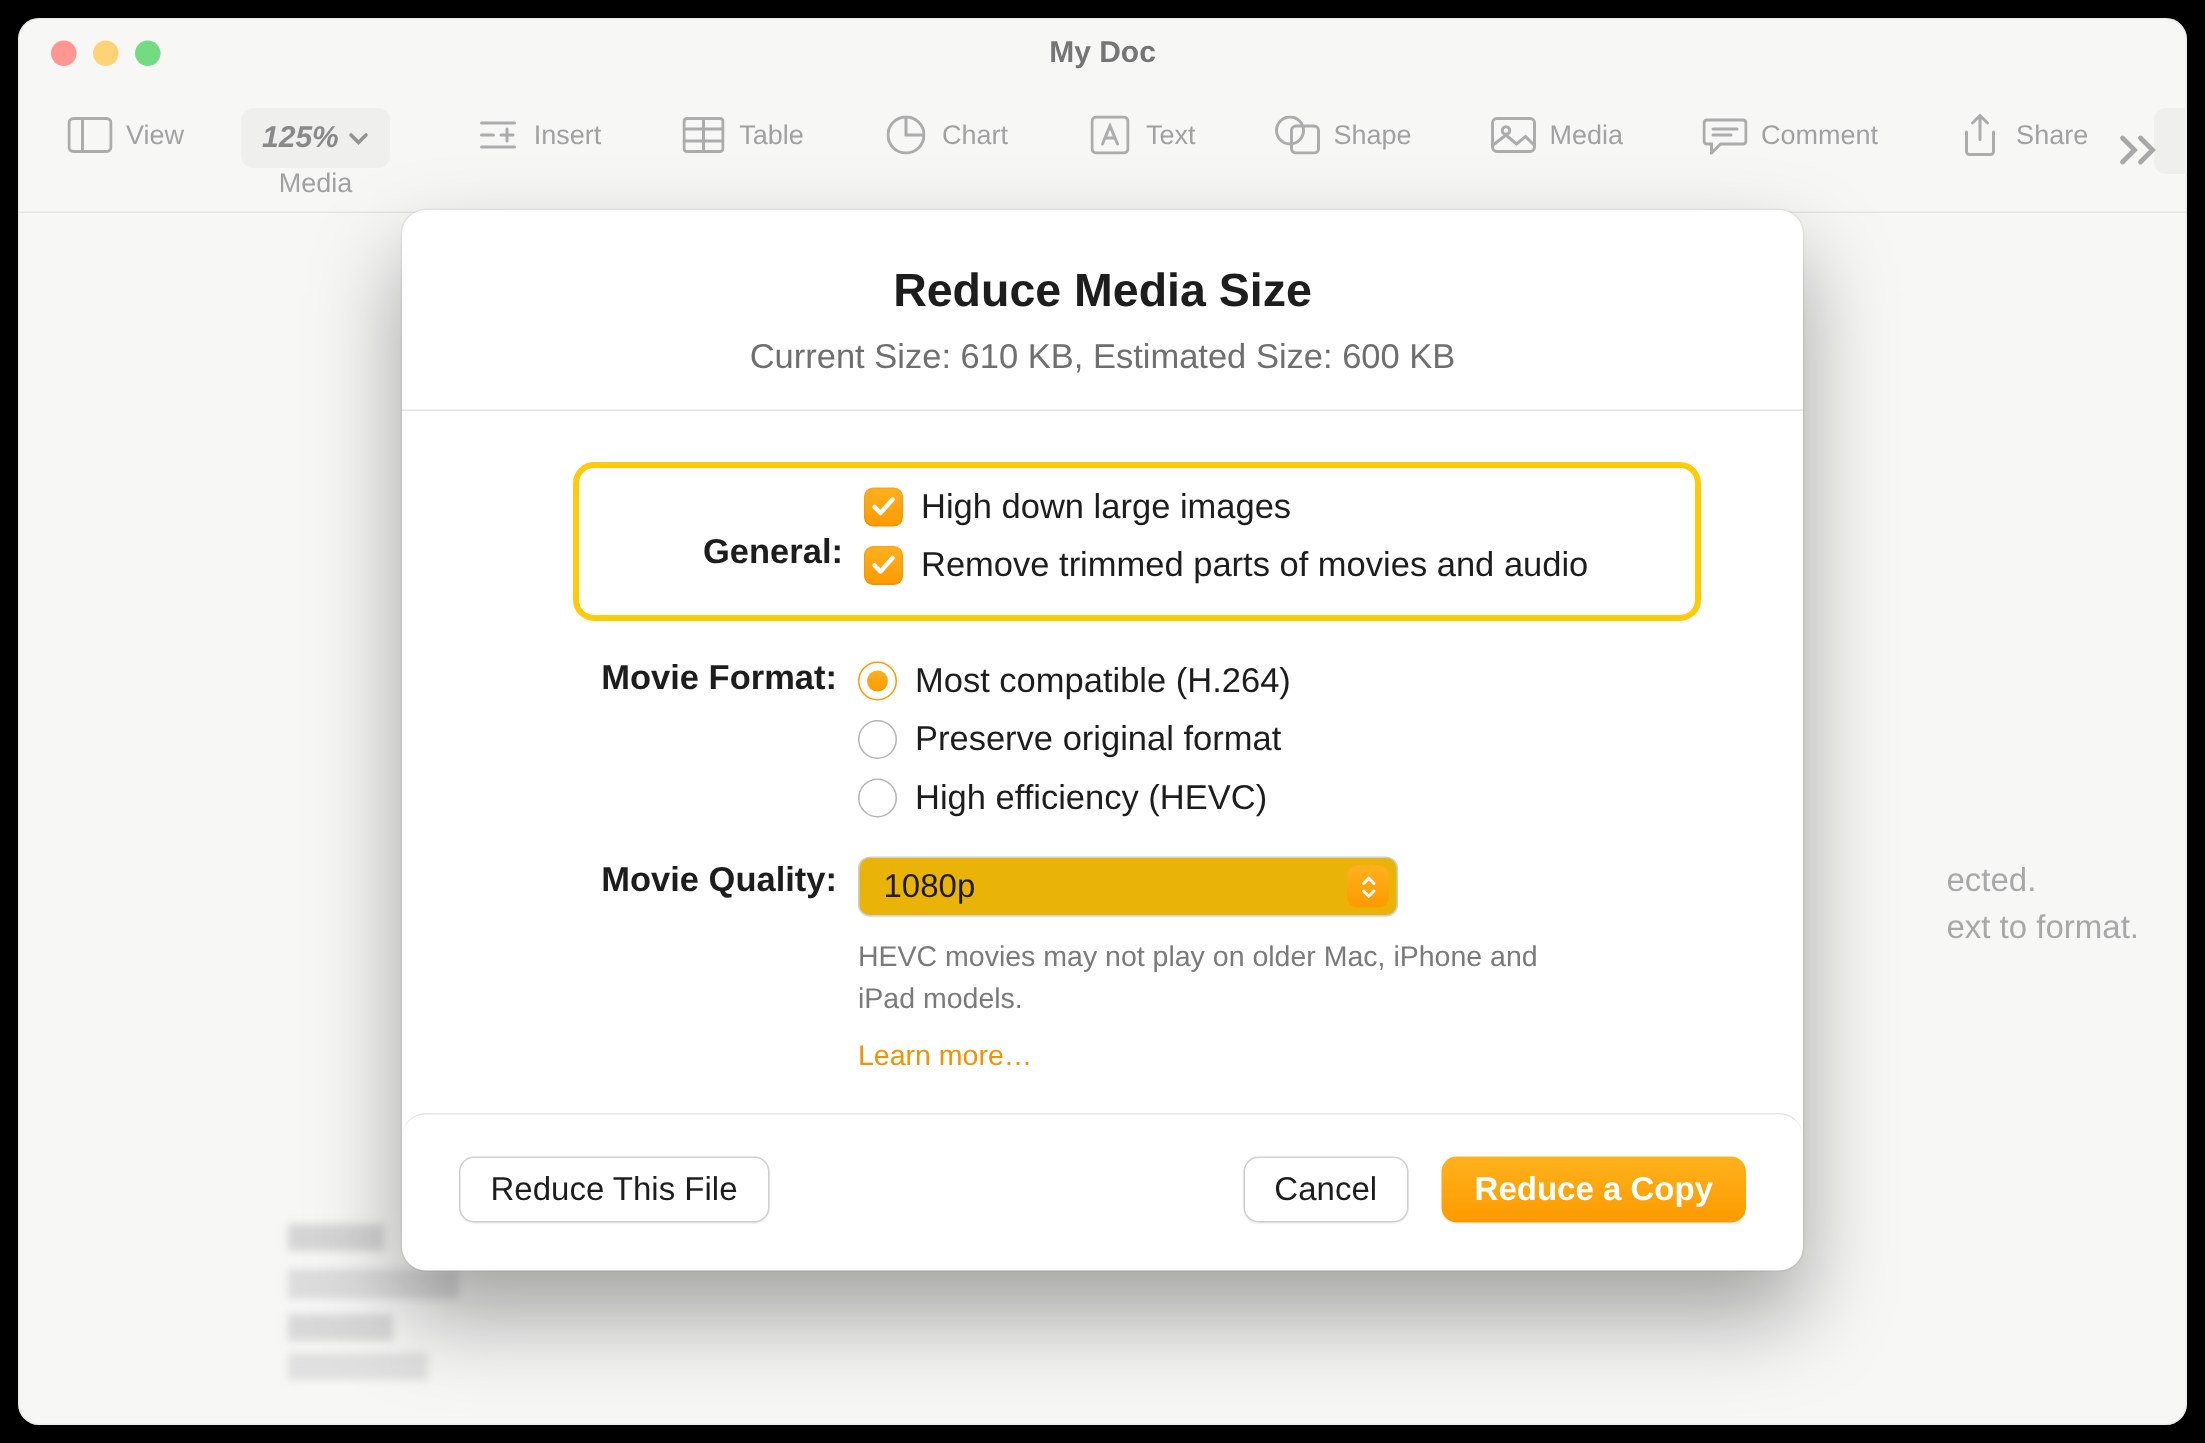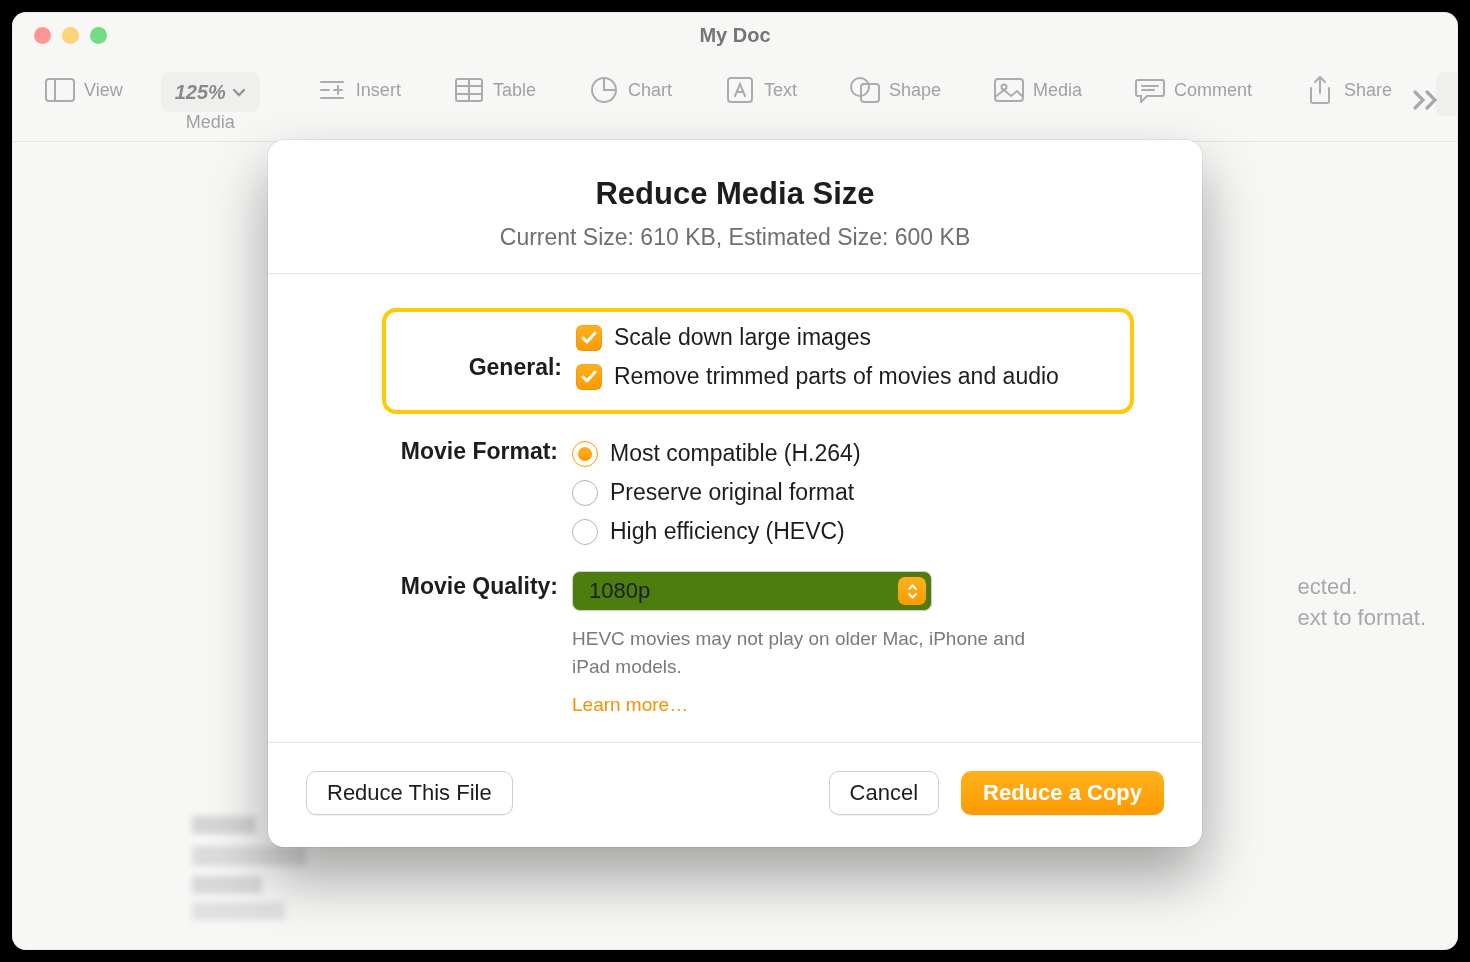--- a/index.html
+++ b/index.html
@@ -173,21 +173,21 @@
   }
   .yellow-hl .row-label{width:176px;margin-top:32px;}
 
   .select{
     display:flex;align-items:center;justify-content:space-between;
     width:360px;
     border:1px solid #cfcfcf;border-radius:8px;
     padding:5px 5px 5px 16px;
     font-size:22px;color:#1d1d1d;
     box-shadow: 0 1px 1px rgba(0,0,0,.04);
-    background:#4d7c0f;
+    background:#eab308;
   }
   .select-knob{
     width:28px;height:28px;border-radius:7px;
     background:linear-gradient(180deg,#ffb01f,#fd9a00);
     display:flex;flex-direction:column;align-items:center;justify-content:center;
     gap:1px;
   }
   .select-knob svg{width:11px;height:7px;}
 
   .helper{
@@ -199,21 +199,21 @@
   .learn{
     display:inline-block;
     color:#f39300;font-size:19px;
     padding-top:10px;
     text-decoration:none;
   }
 
   .footer{
     border-top:1px solid #e4e4e4;
     padding:28px 38px 32px;
-    display:flex;align-items:center;
+    display:flex;align-items:center;border-radius:16px;
   }
   .btn{
     font-size:22px;
     padding:8px 20px;
     border-radius:10px;
     border:1px solid #cfcfcf;
     background:#fff;
     color:#1d1d1d;
     box-shadow: 0 1px 1px rgba(0,0,0,.06);
     cursor:pointer;
@@ -385,21 +385,21 @@
     <div class="yellow-hl">
       <div class="row">
         <div class="row-label">General:</div>
         <div class="row-body">
           <label class="opt">
             <span class="checkbox">
               <svg viewBox="0 0 18 18" fill="none" stroke="#fff" stroke-width="3" stroke-linecap="round" stroke-linejoin="round">
                   <polyline points="3,9 7,13 15,4"></polyline>
                 </svg>
             </span>
-            <span>Scale down large images</span>
+            <span>High down large images</span>
           </label>
           <label class="opt">
             <span class="checkbox">
               <svg viewBox="0 0 18 18" fill="none" stroke="#fff" stroke-width="3" stroke-linecap="round" stroke-linejoin="round">
                   <polyline points="3,9 7,13 15,4"></polyline>
                 </svg>
             </span>
             <span>Remove trimmed parts of movies and audio</span>
           </label>
         </div>

